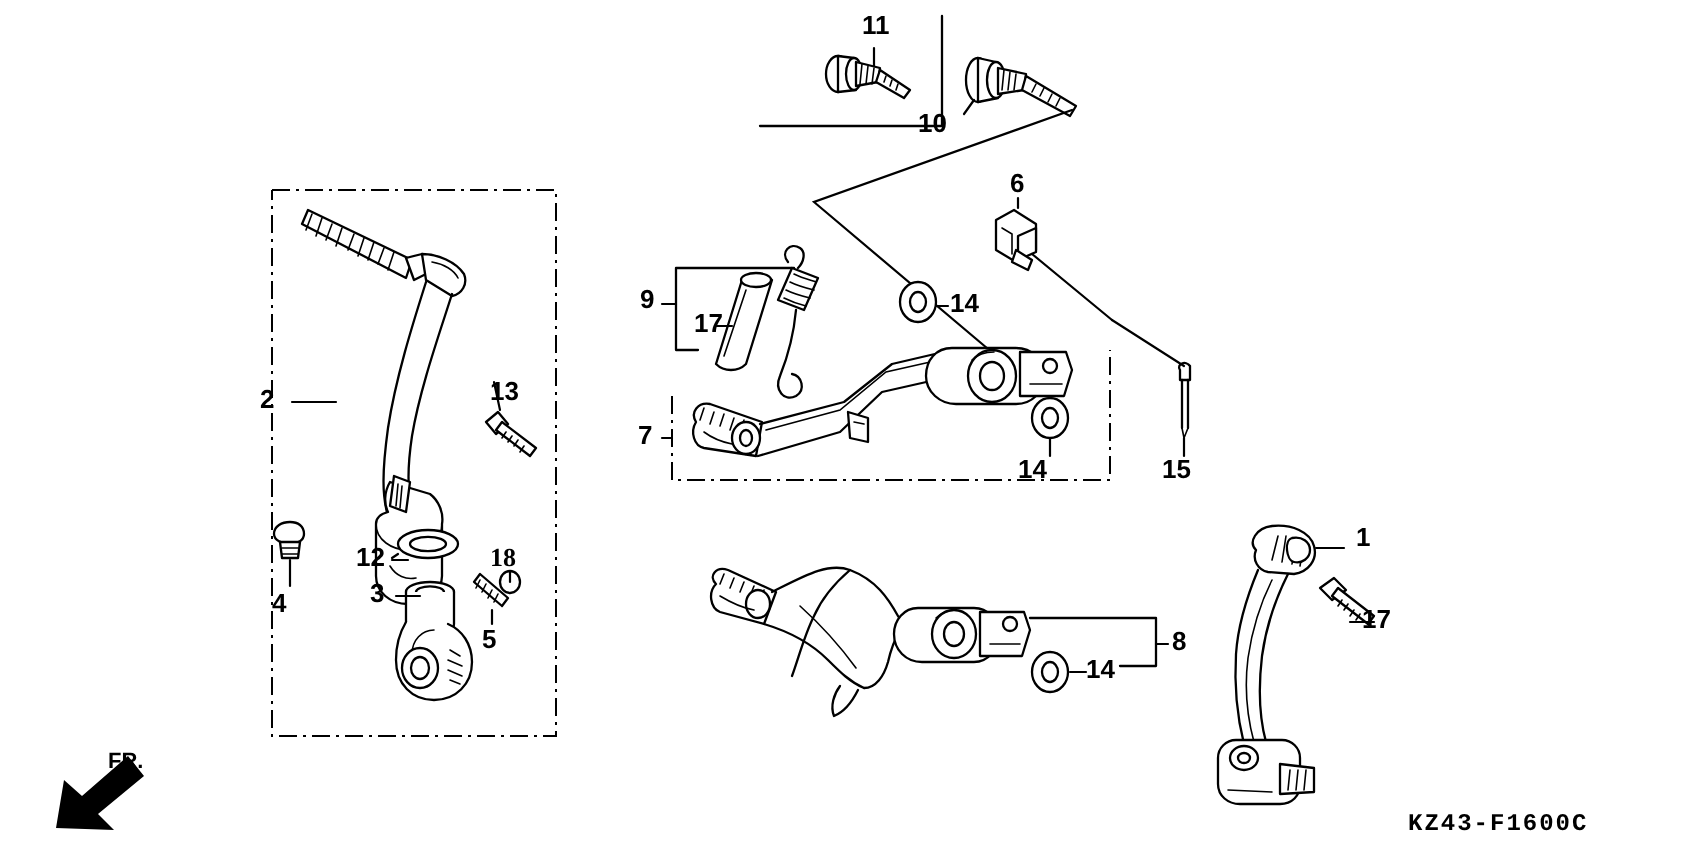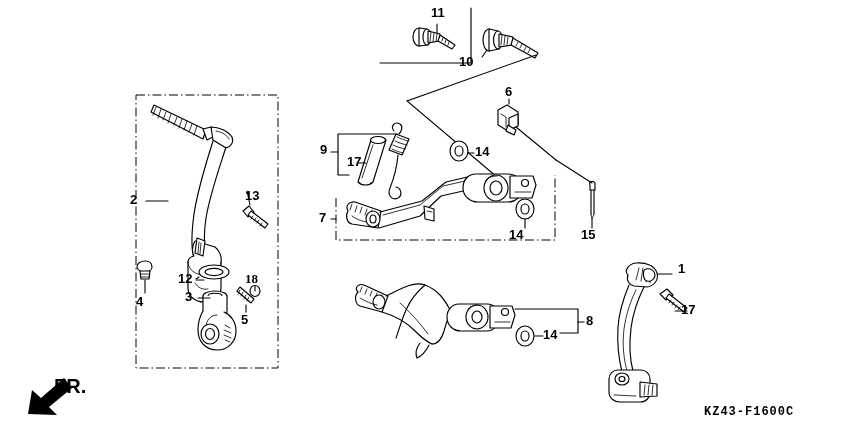--- a/index.html
+++ b/index.html
@@ -6,21 +6,21 @@
   body{width:850px;height:425px;overflow:hidden;
        font-family:"Liberation Sans",sans-serif;}
   #stage{position:relative;width:850px;height:425px;background:#ffffff;}
   svg.layer{position:absolute;left:0;top:0;width:850px;height:425px;}
   .lbl{position:absolute;font-family:"Liberation Sans",sans-serif;
        font-weight:bold;font-size:13px;color:#000;line-height:1;
        white-space:nowrap;}
   .code{position:absolute;font-family:"Liberation Mono",monospace;
         font-weight:bold;font-size:12px;letter-spacing:1px;color:#000;padding-left:39px;}
   .frlabel{position:absolute;font-family:"Liberation Sans",sans-serif;
-           font-weight:bold;font-size:20px;color:#000;}
+           font-weight:bold;font-size:11px;color:#000;}
 </style>
 </head>
 <body>
 
 <div id="stage">
 
   <svg class="layer" viewBox="0 0 850 425">
     <defs>
       <style>
         .s{fill:none;stroke:#000;stroke-width:1.15;stroke-linecap:round;stroke-linejoin:round;}

